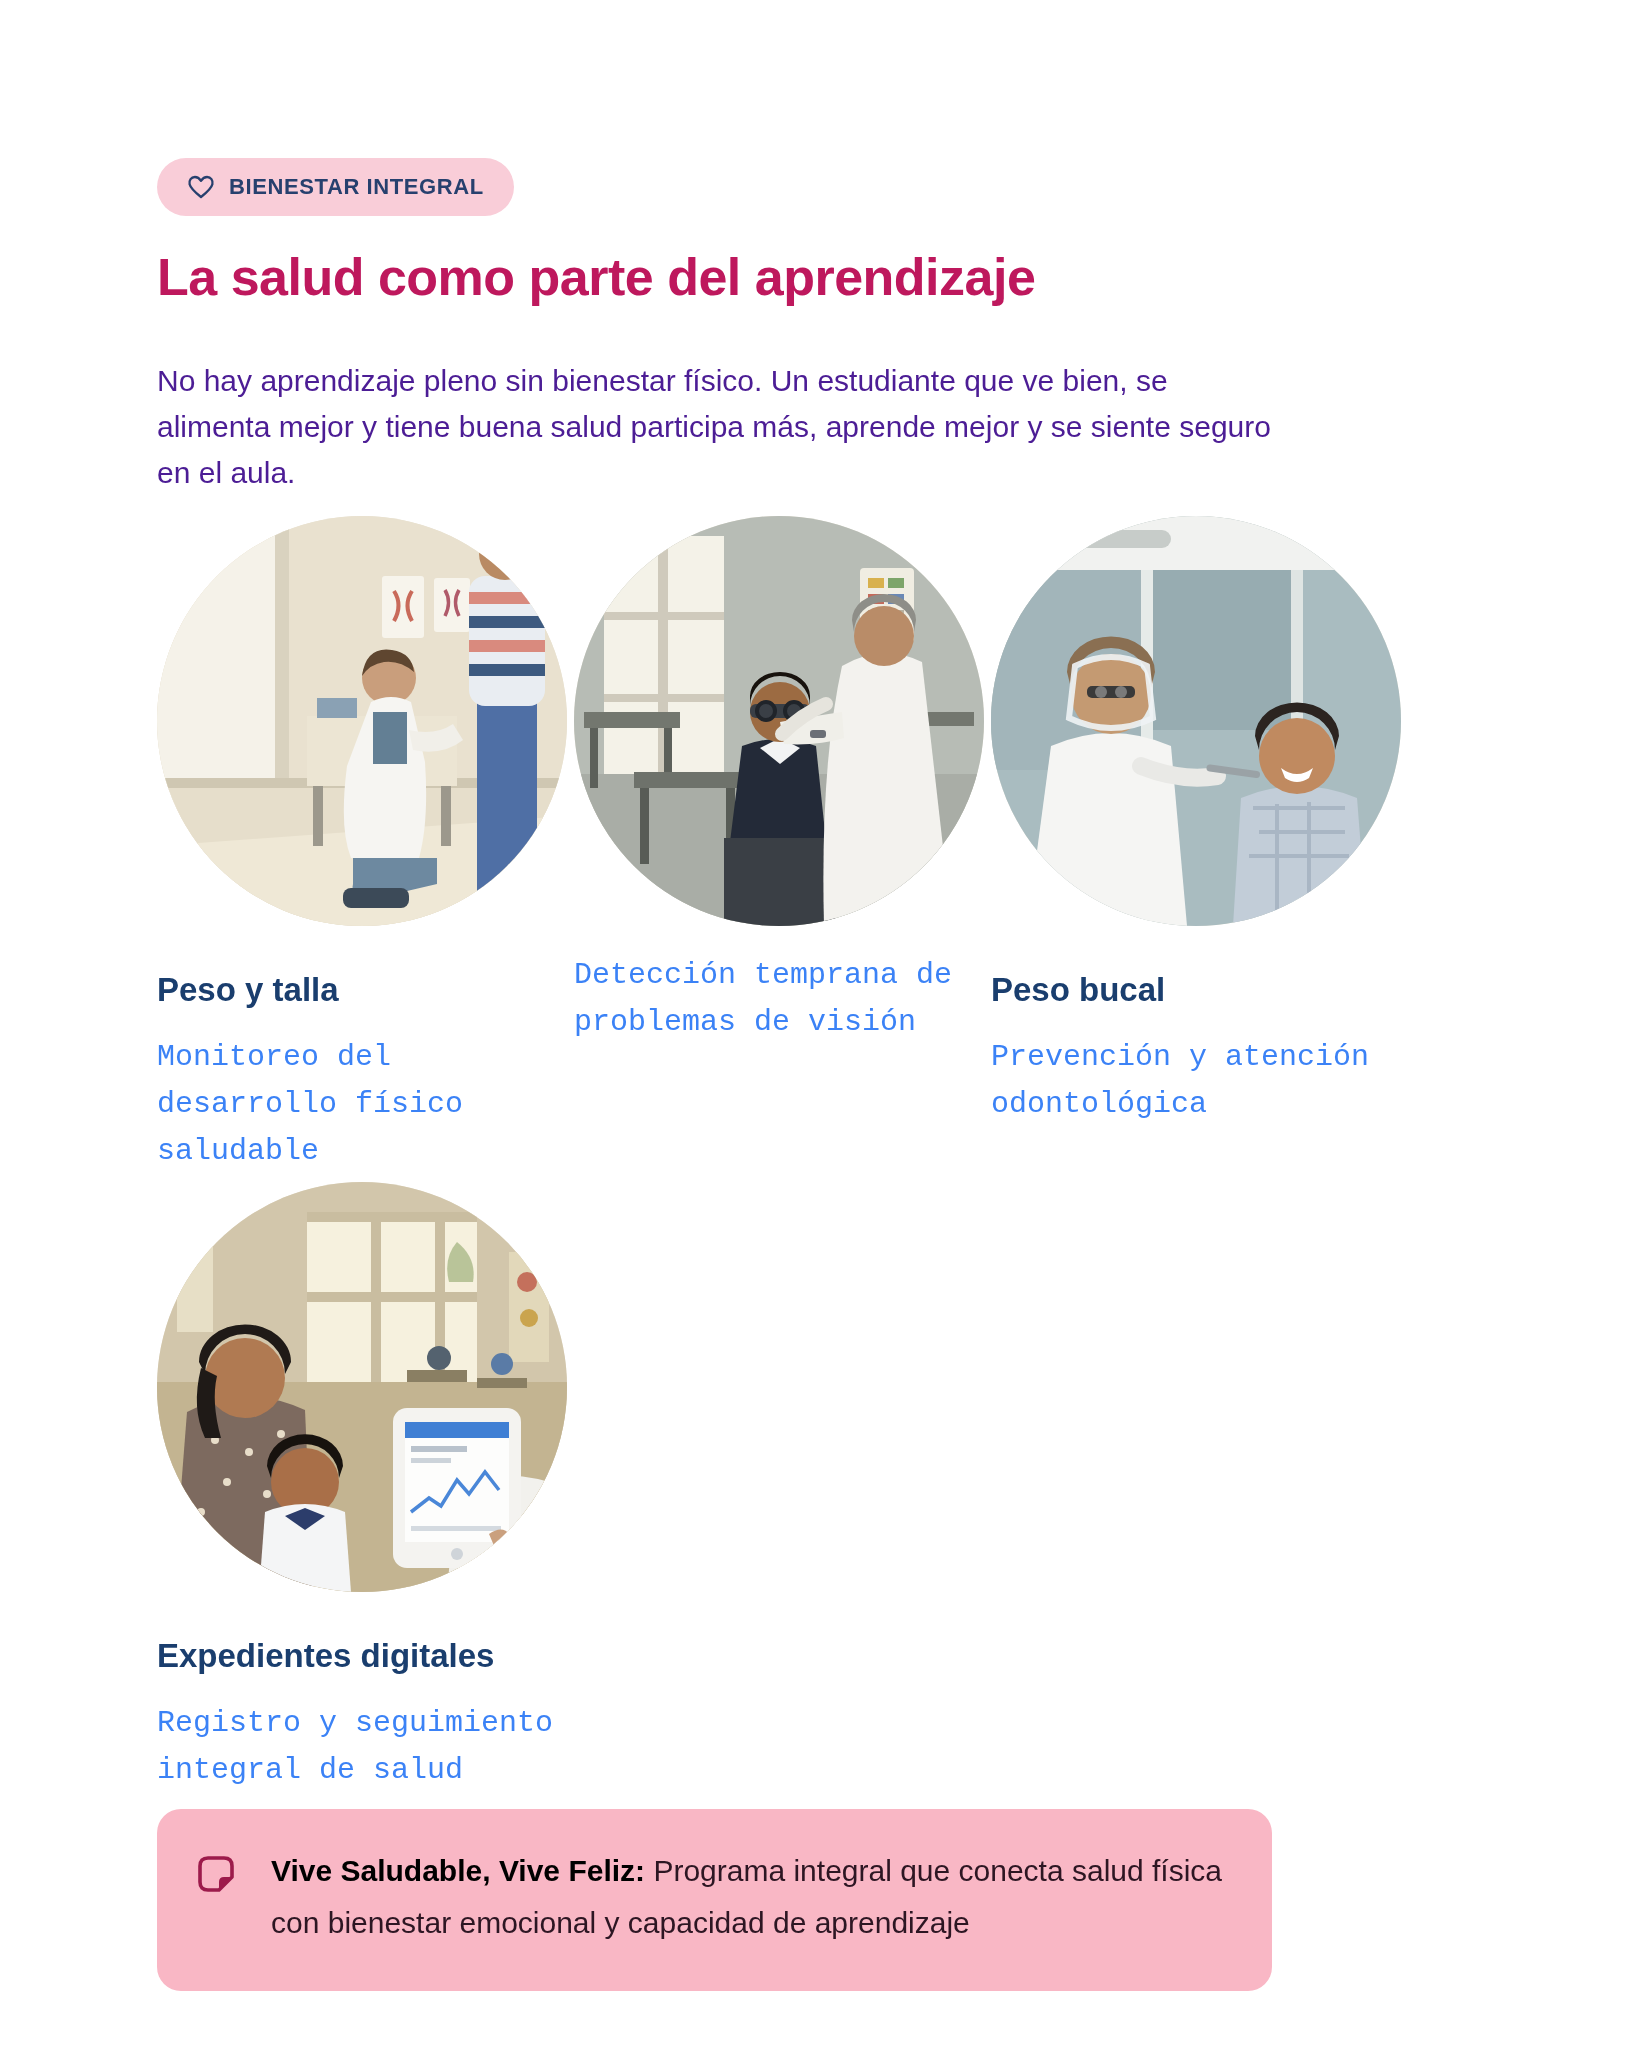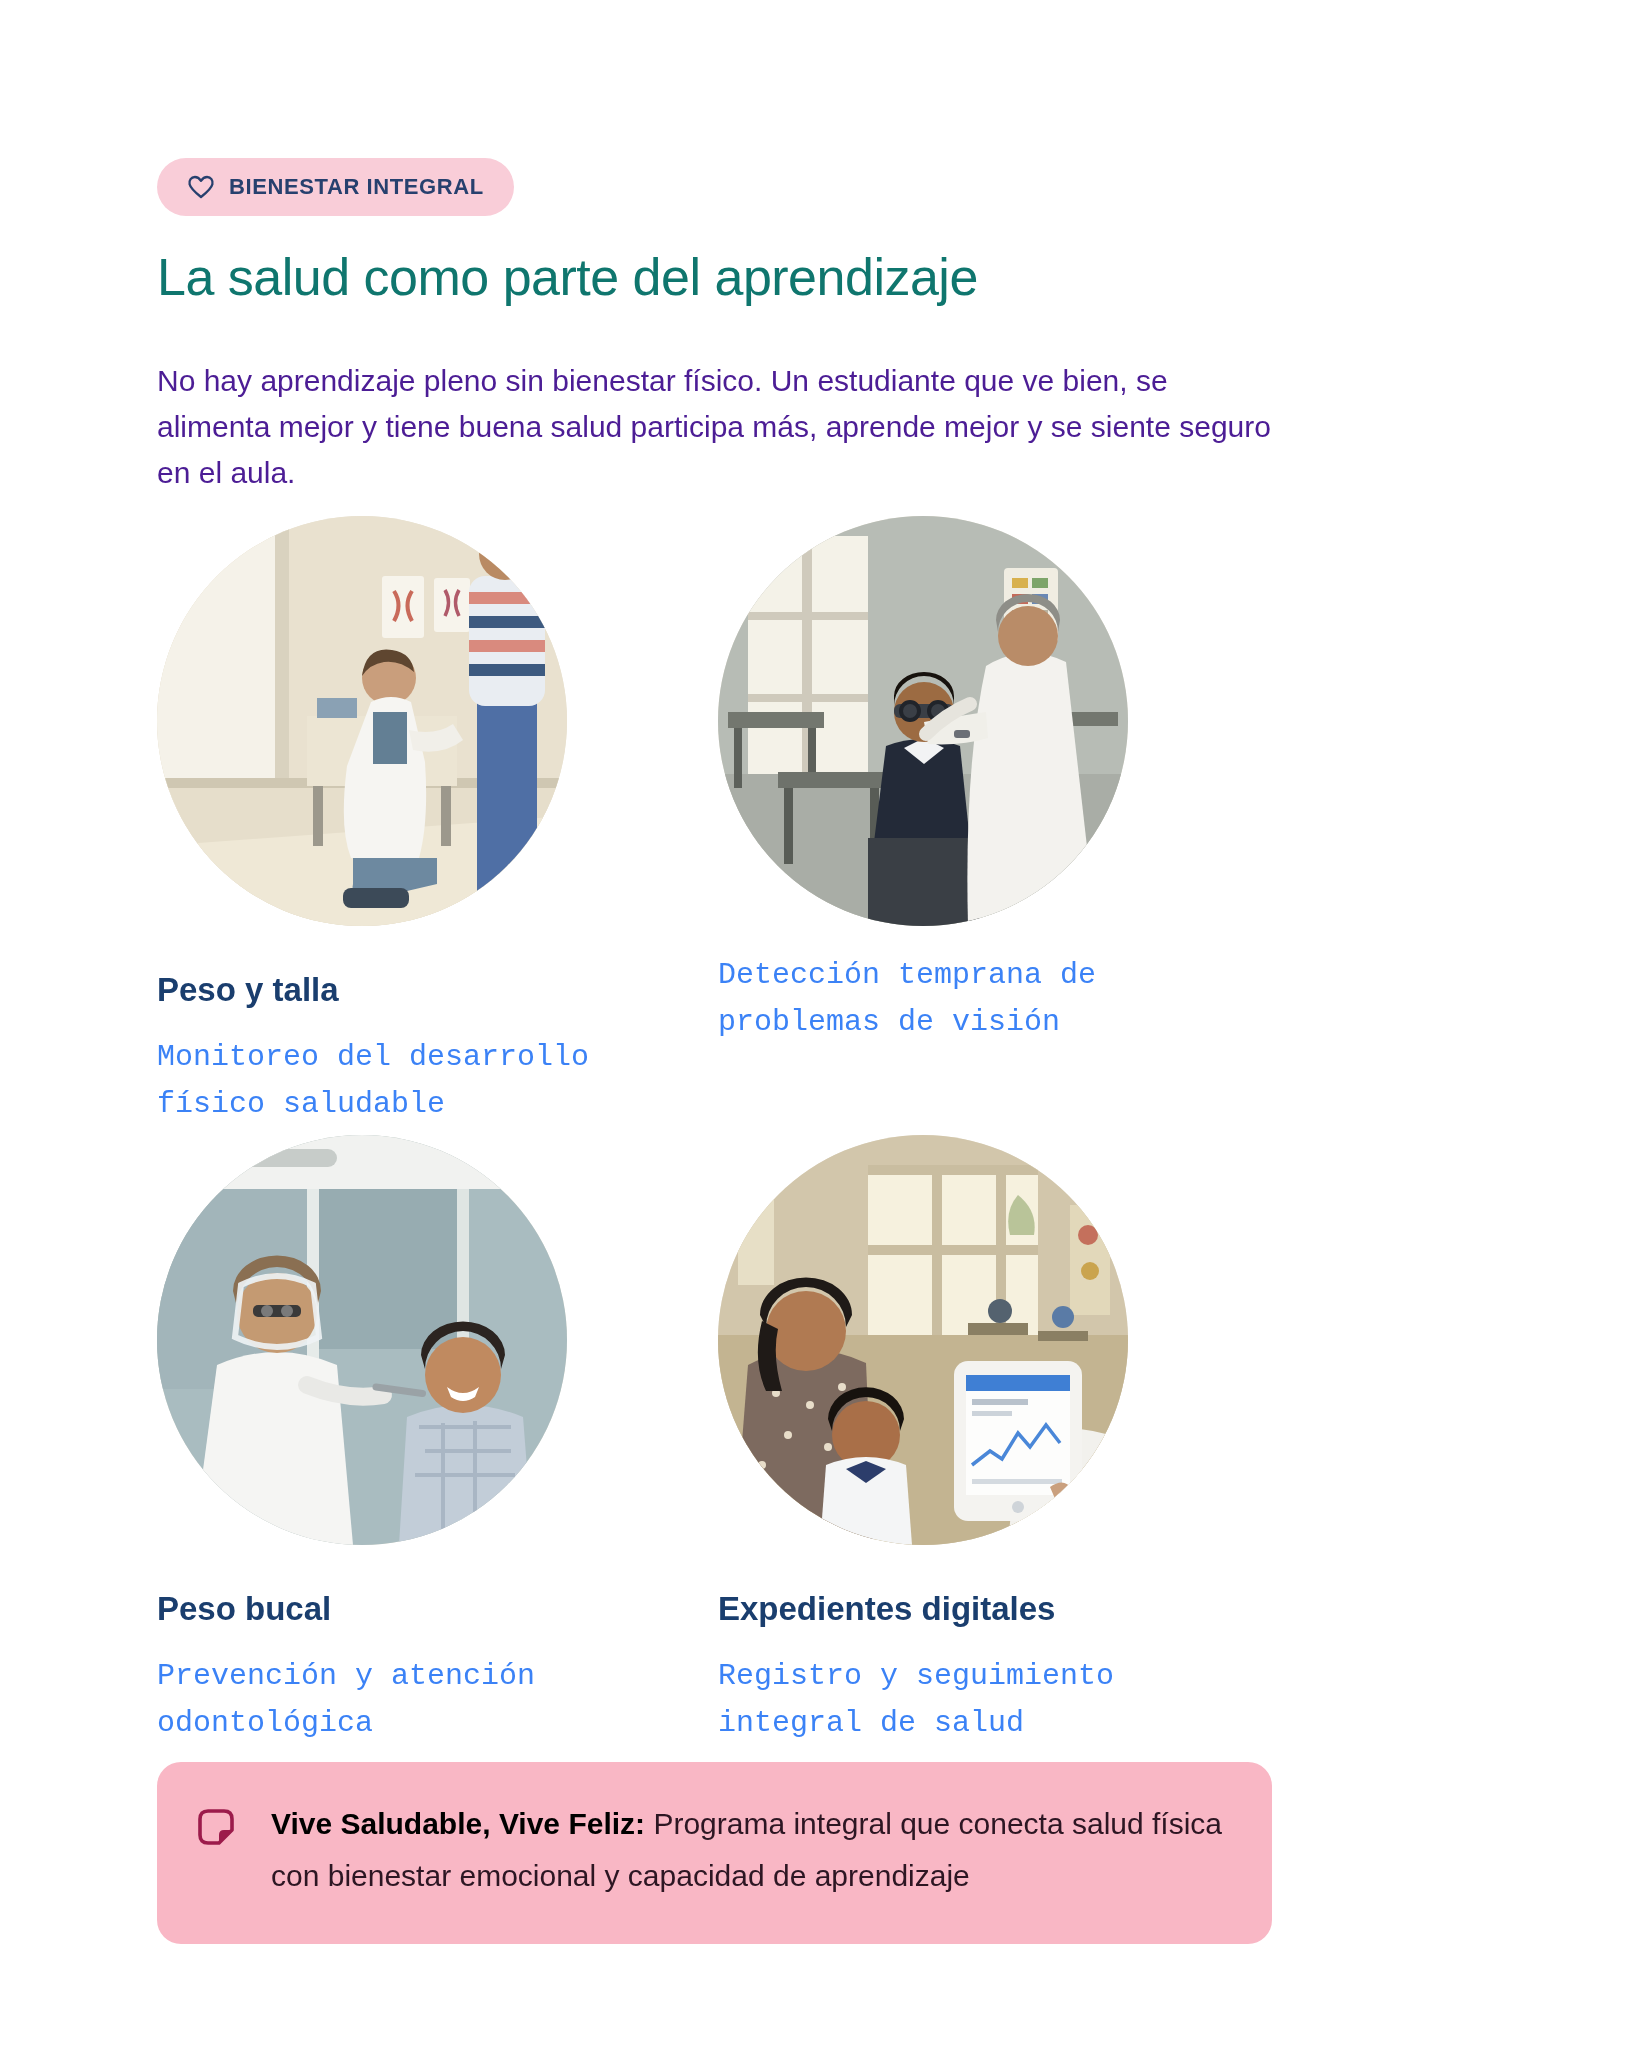--- a/index.html
+++ b/index.html
@@ -17,32 +17,32 @@
     display:inline-flex; align-items:center; gap:14px;
     margin-top:158px; height:58px; padding:0 30px;
     background:#f9cdd8; border-radius:29px;
     color:#27406e; font-size:22px; font-weight:600; letter-spacing:0.6px;
   }
   .badge svg { display:block; }
 
   
   h1.page-title {
     margin-top:32px;
-    font-size:52px; line-height:58px; font-weight:400;
-    color:#0f766e; letter-spacing:-0.5px;
+    font-size:52px; line-height:58px; font-weight:700;
+    color:#be185d; letter-spacing:-0.5px;
   }
   p.intro {
     margin-top:52px; max-width:1330px;
     font-size:30px; line-height:46px; color:#4c1d95;
   }
 
   
   .grid {
     margin-top:20px;
-    display:grid; grid-template-columns:1fr 1fr;
+    display:grid; grid-template-columns:1fr 1fr 1fr;
     column-gap:26px; row-gap:50px;gap:7px;
   }
   .card-photo {
     width:410px; height:410px; border-radius:50%;
     overflow:hidden; background:#e8e2d4;
   }
   .card-photo svg { display:block; width:410px; height:410px; }
   .card-title {
     margin-top:45px;
     font-size:33px; line-height:37px; font-weight:700; color:#1a3e6e;

